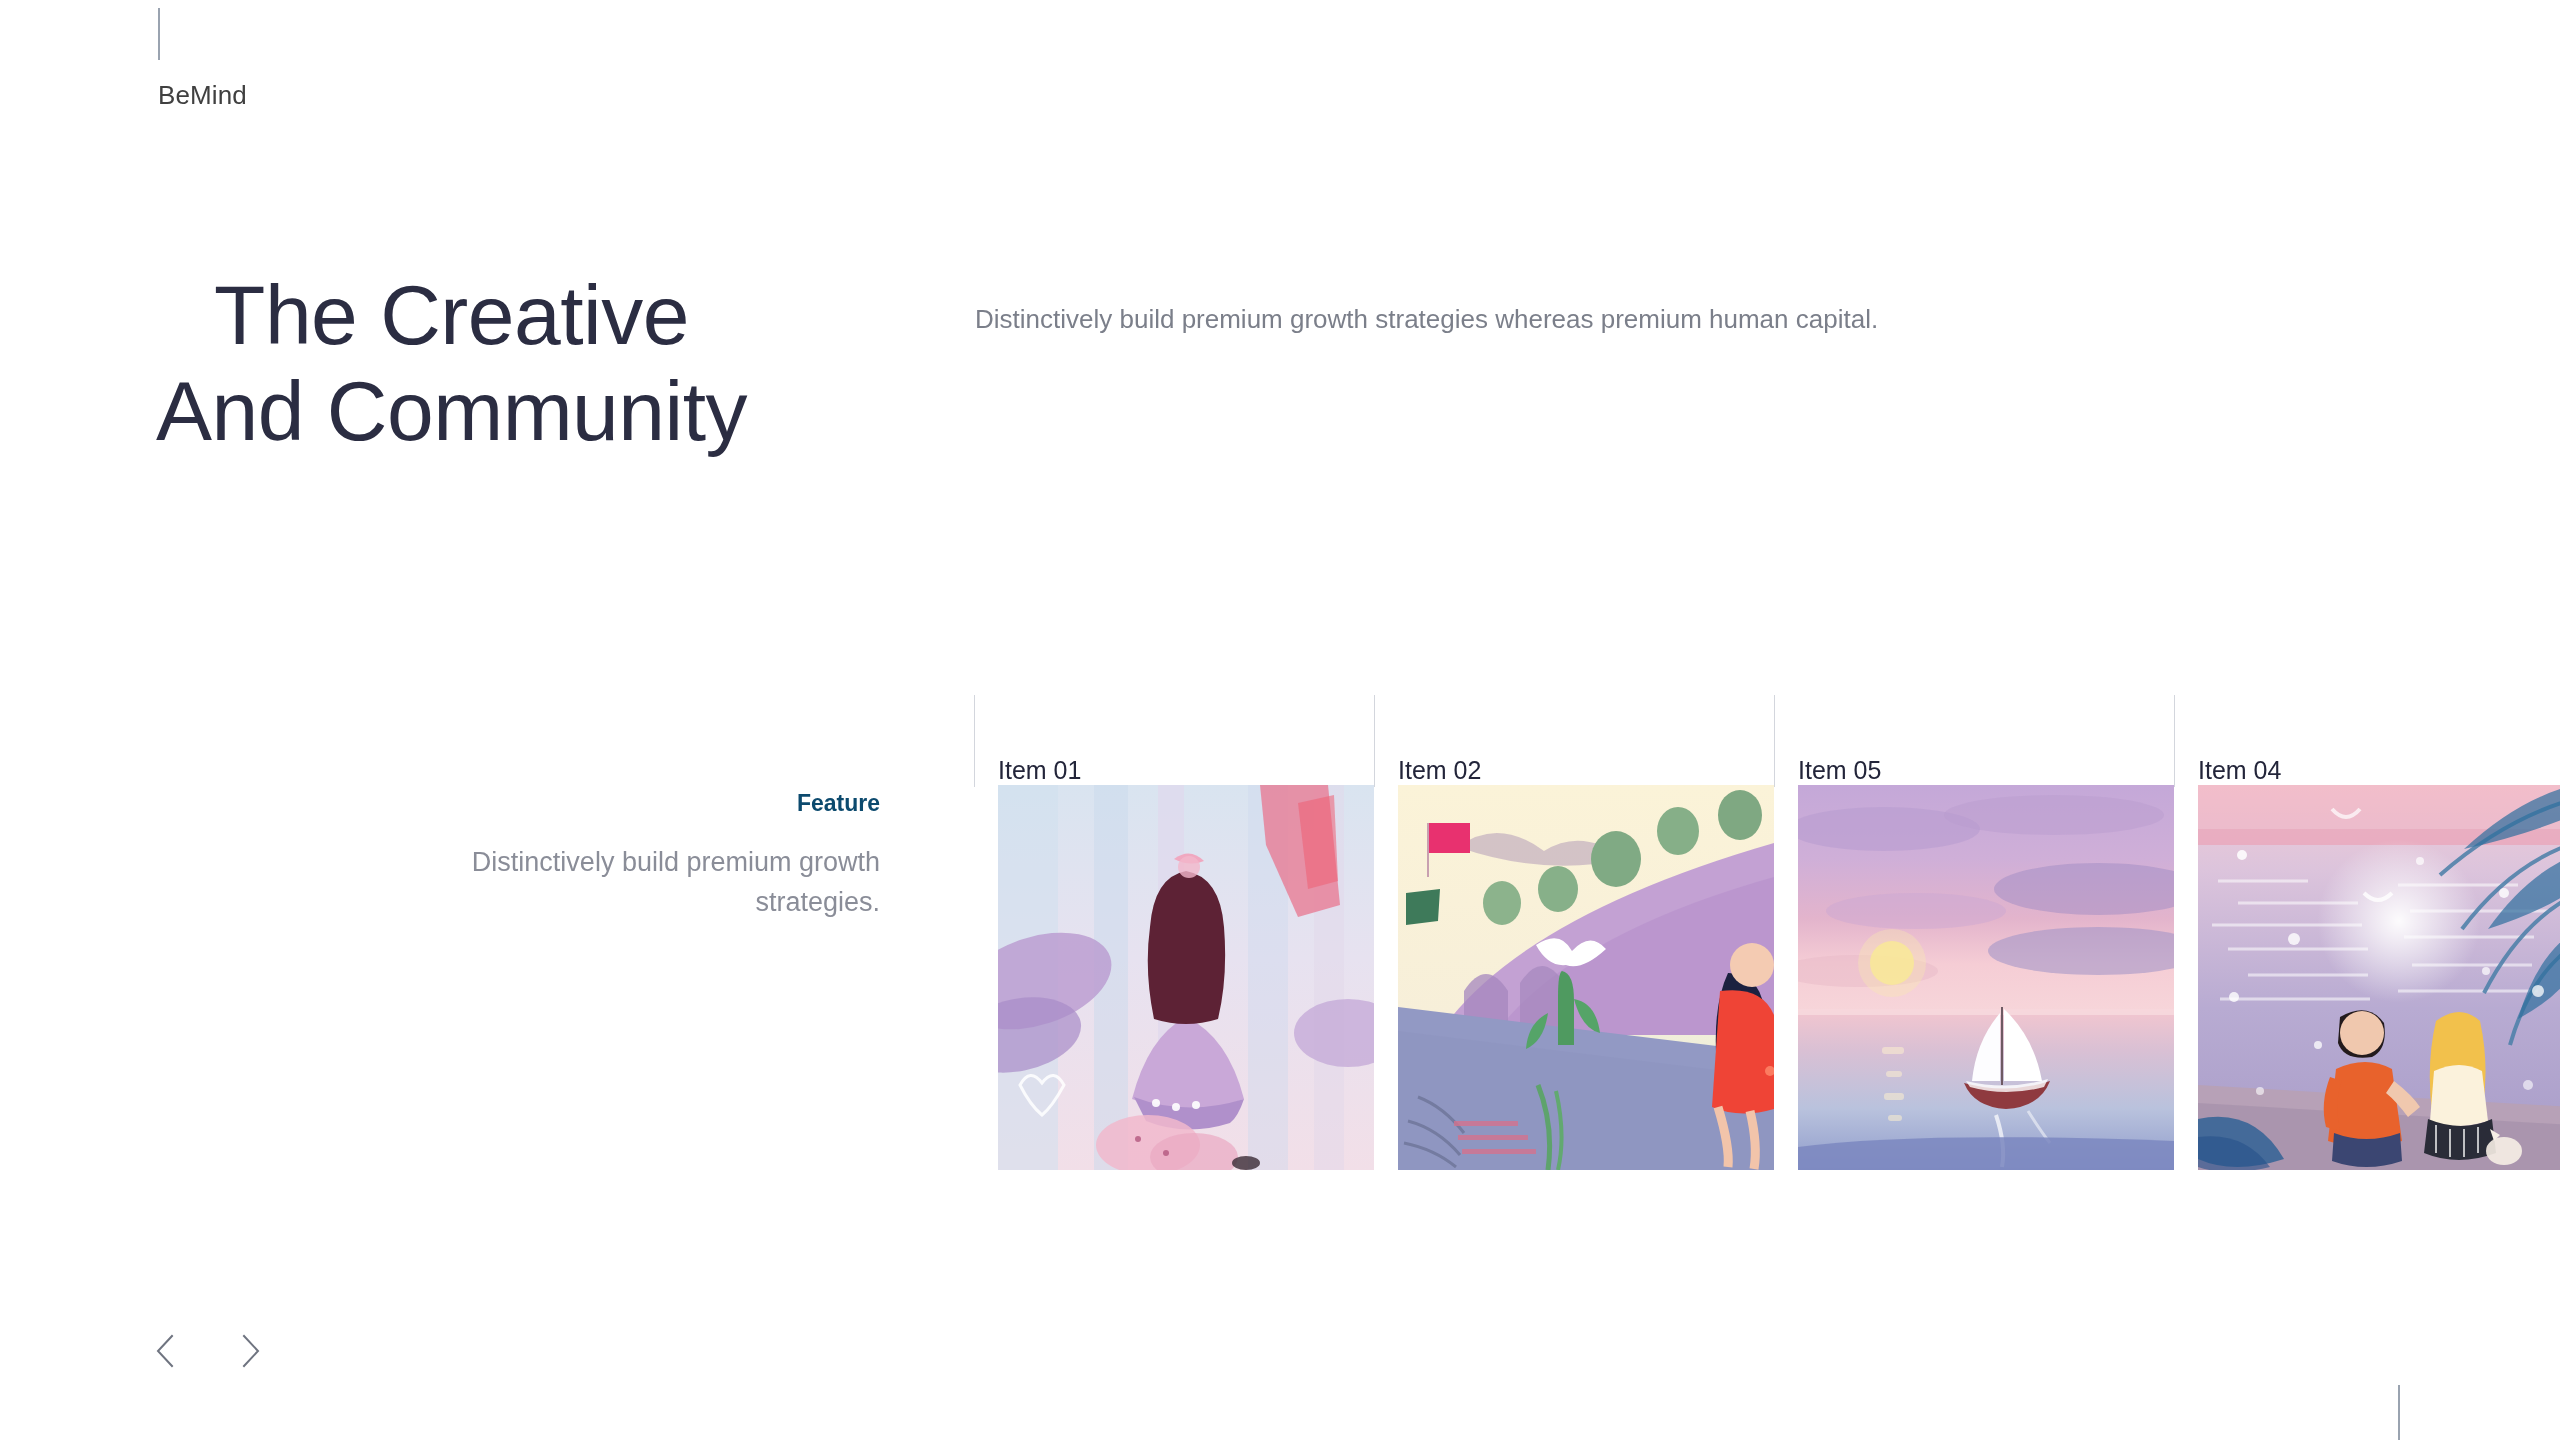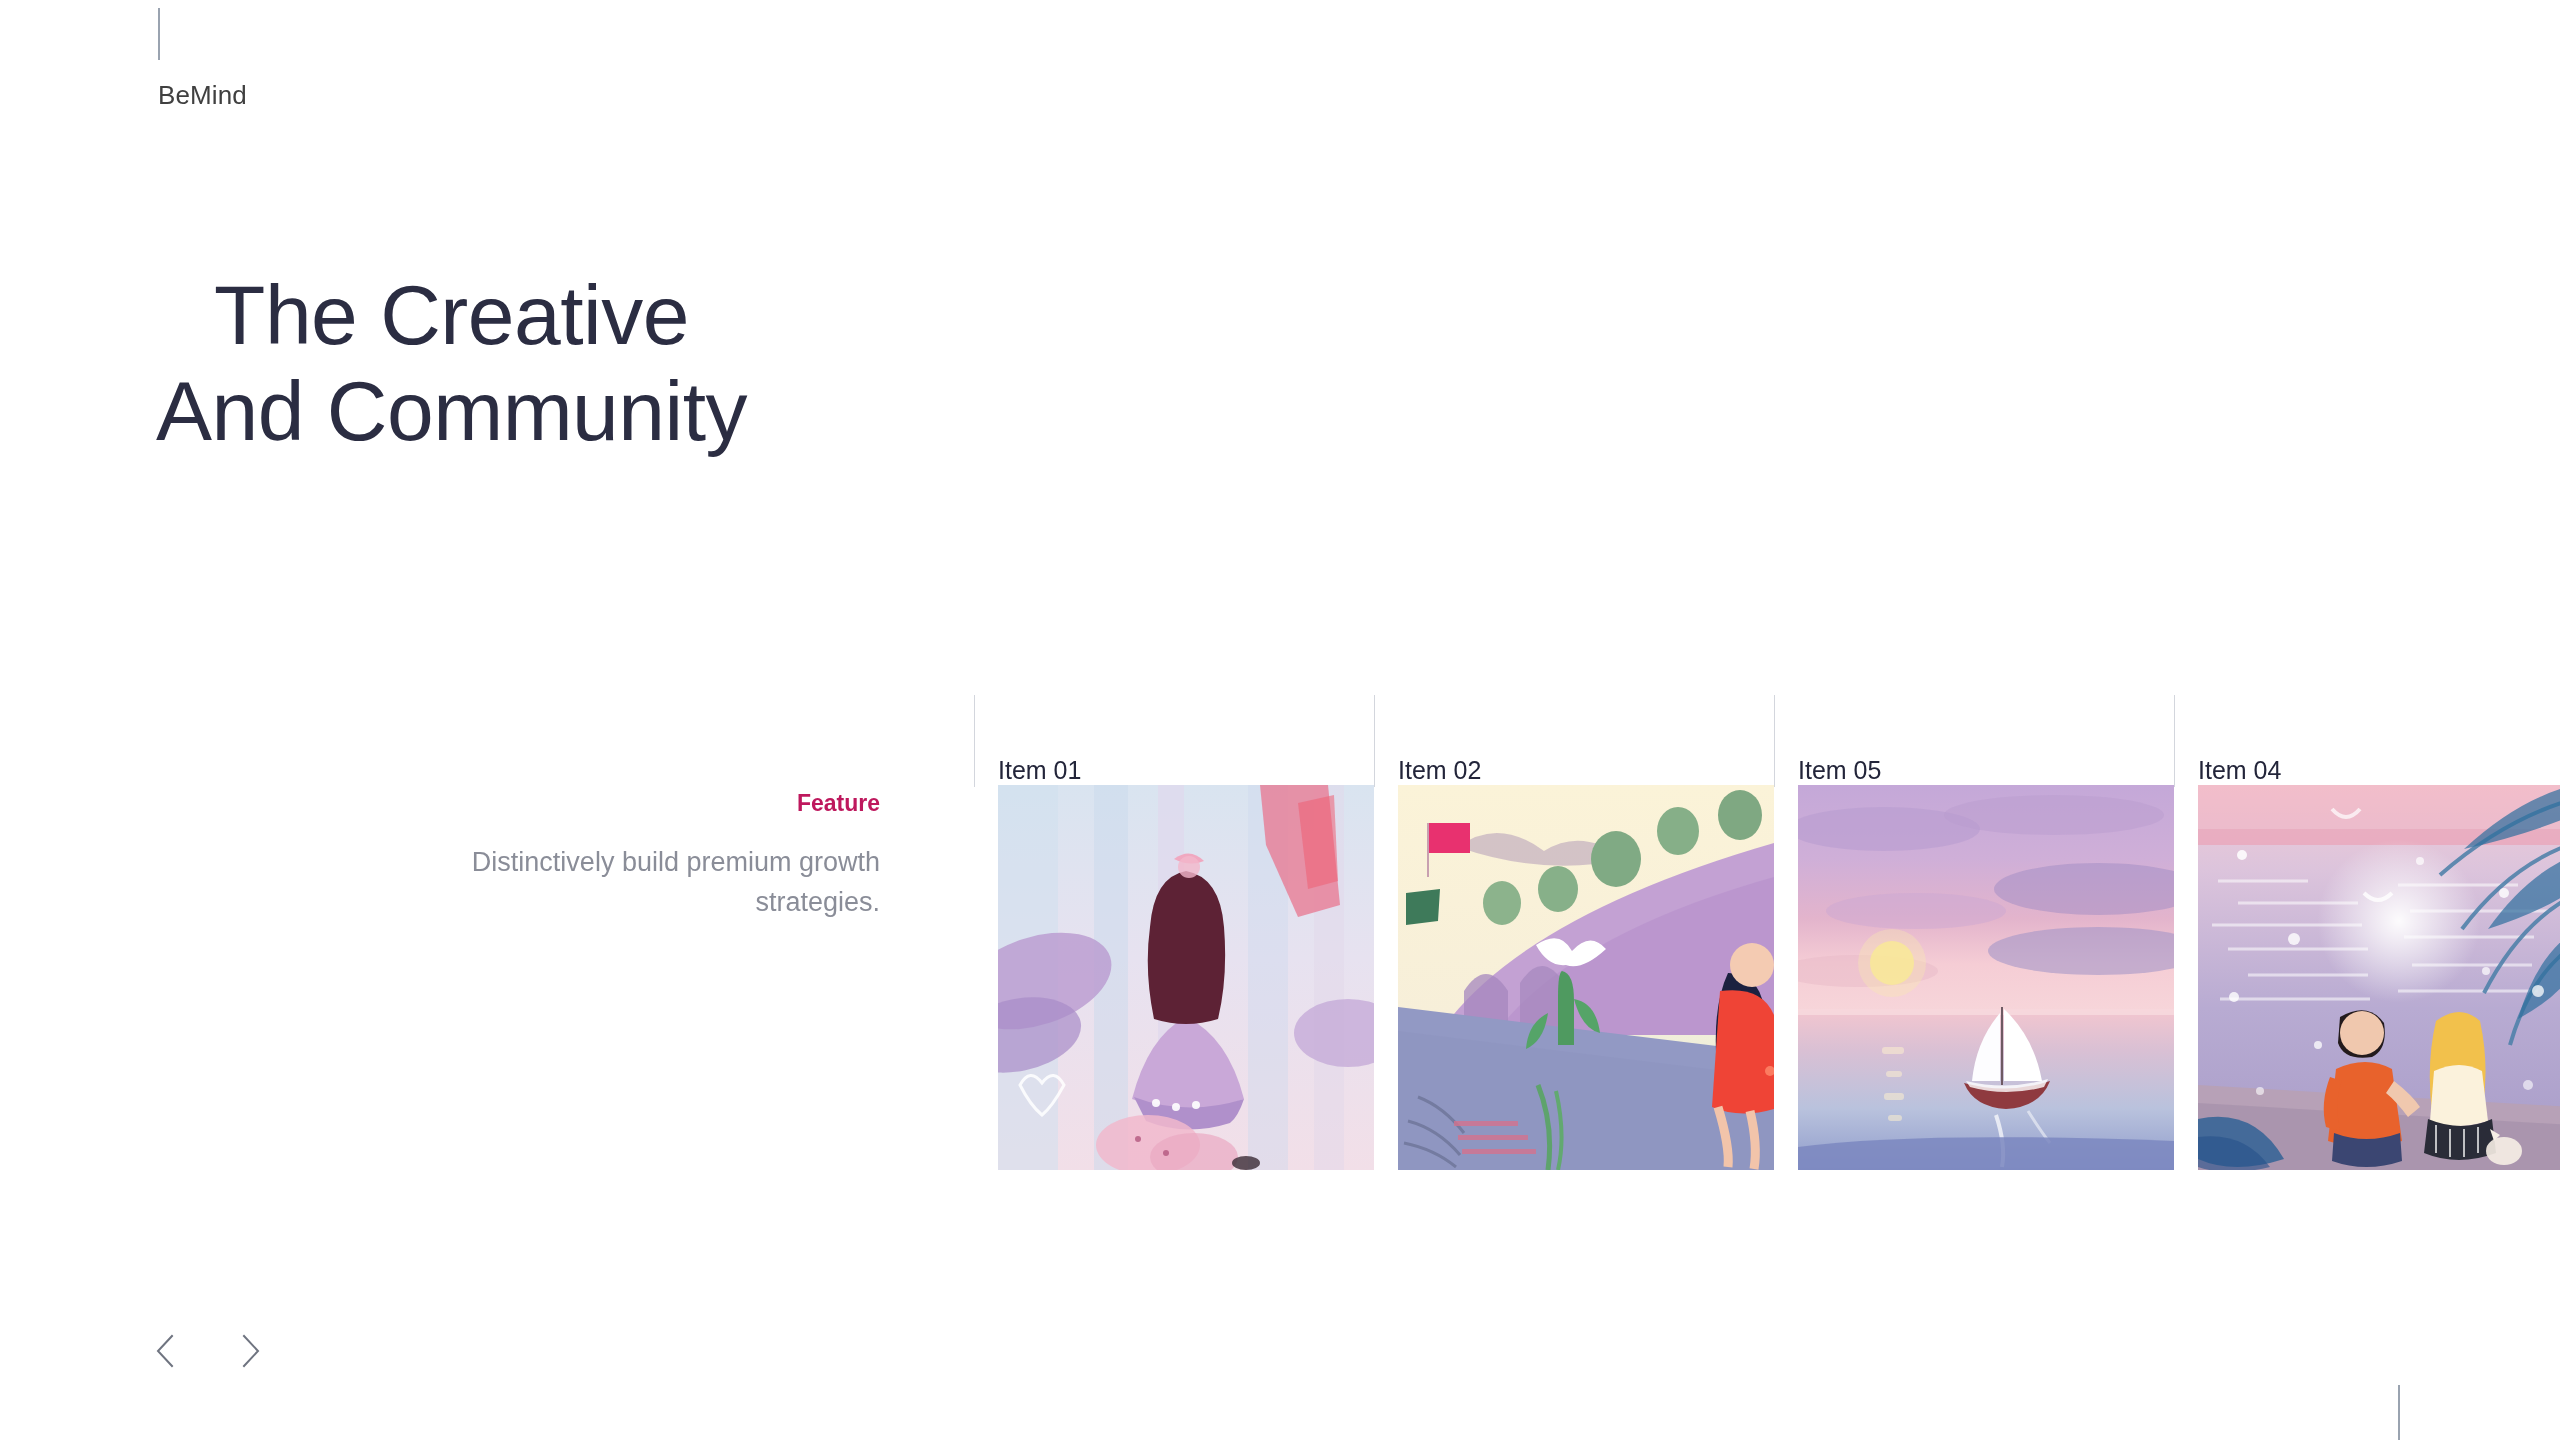--- a/index.html
+++ b/index.html
@@ -37,21 +37,21 @@
     color:#7b7f8a; white-space:nowrap;
   }
 
   
   .feature {
     position:absolute; left:430px; top:790px; width:450px;
     text-align:right;
   }
   .feature-label {
     font-size:23px; line-height:1.2; font-weight:700;
-    color:#be185d; margin-bottom:24px;
+    color:#0c4a6e; margin-bottom:24px;
   }
   .feature-text {
     font-size:27px; line-height:1.5; font-weight:400; color:#8a8d98;
   }
 
   
   .carousel {
     position:absolute; left:974px; top:692px;
     width:1586px; height:482px;
     display:flex; overflow:hidden;
@@ -91,20 +91,21 @@
 
   <div class="brand">
     <div class="brand-rule"></div>
     <div class="brand-name">BeMind</div>
   </div>
 
   <h1 class="hero-title">The Creative
 And Community</h1>
 
   <div class="hero-body">
+    <p>Distinctively build premium growth strategies whereas premium human capital.</p>
   </div>
 
   <div class="feature">
     <div class="feature-label">Feature</div>
     <div class="feature-text">Distinctively build premium growth strategies.</div>
   </div>
 
   <div class="carousel">
 
     <div class="card">

